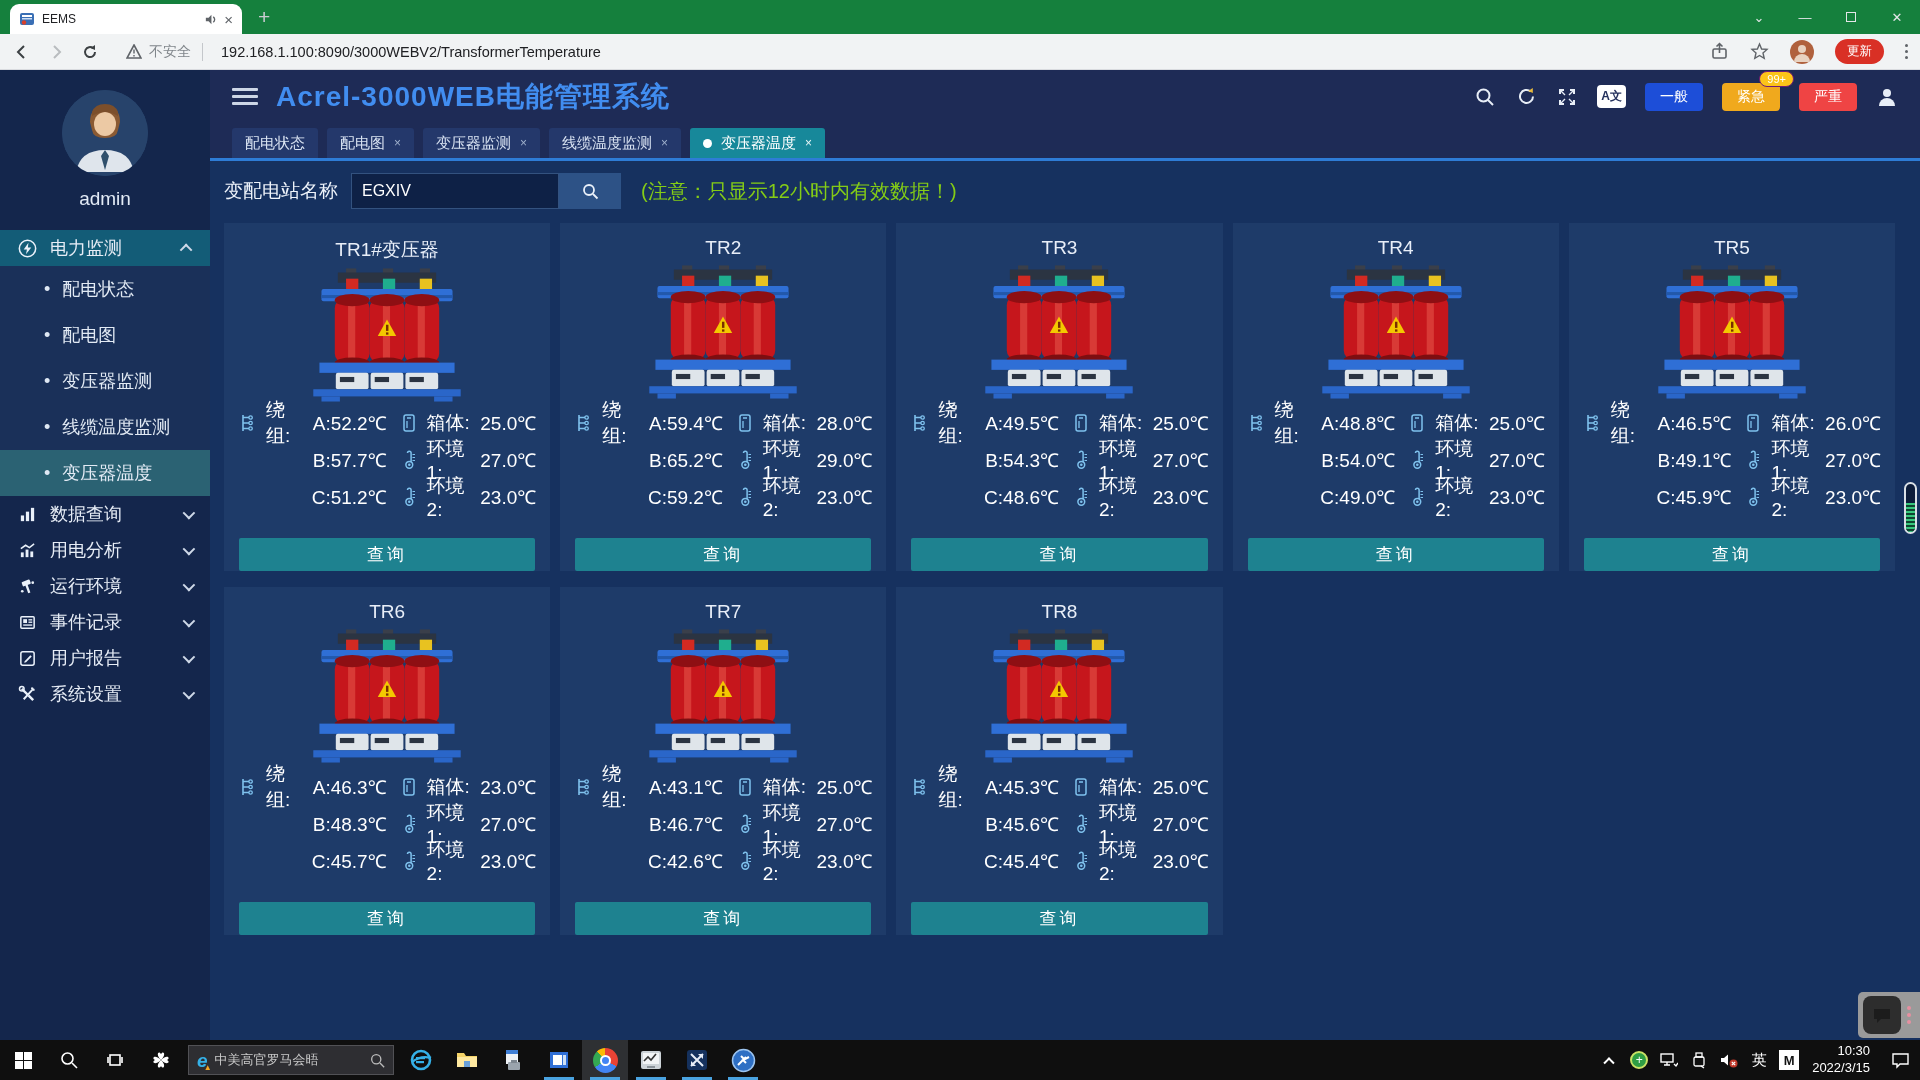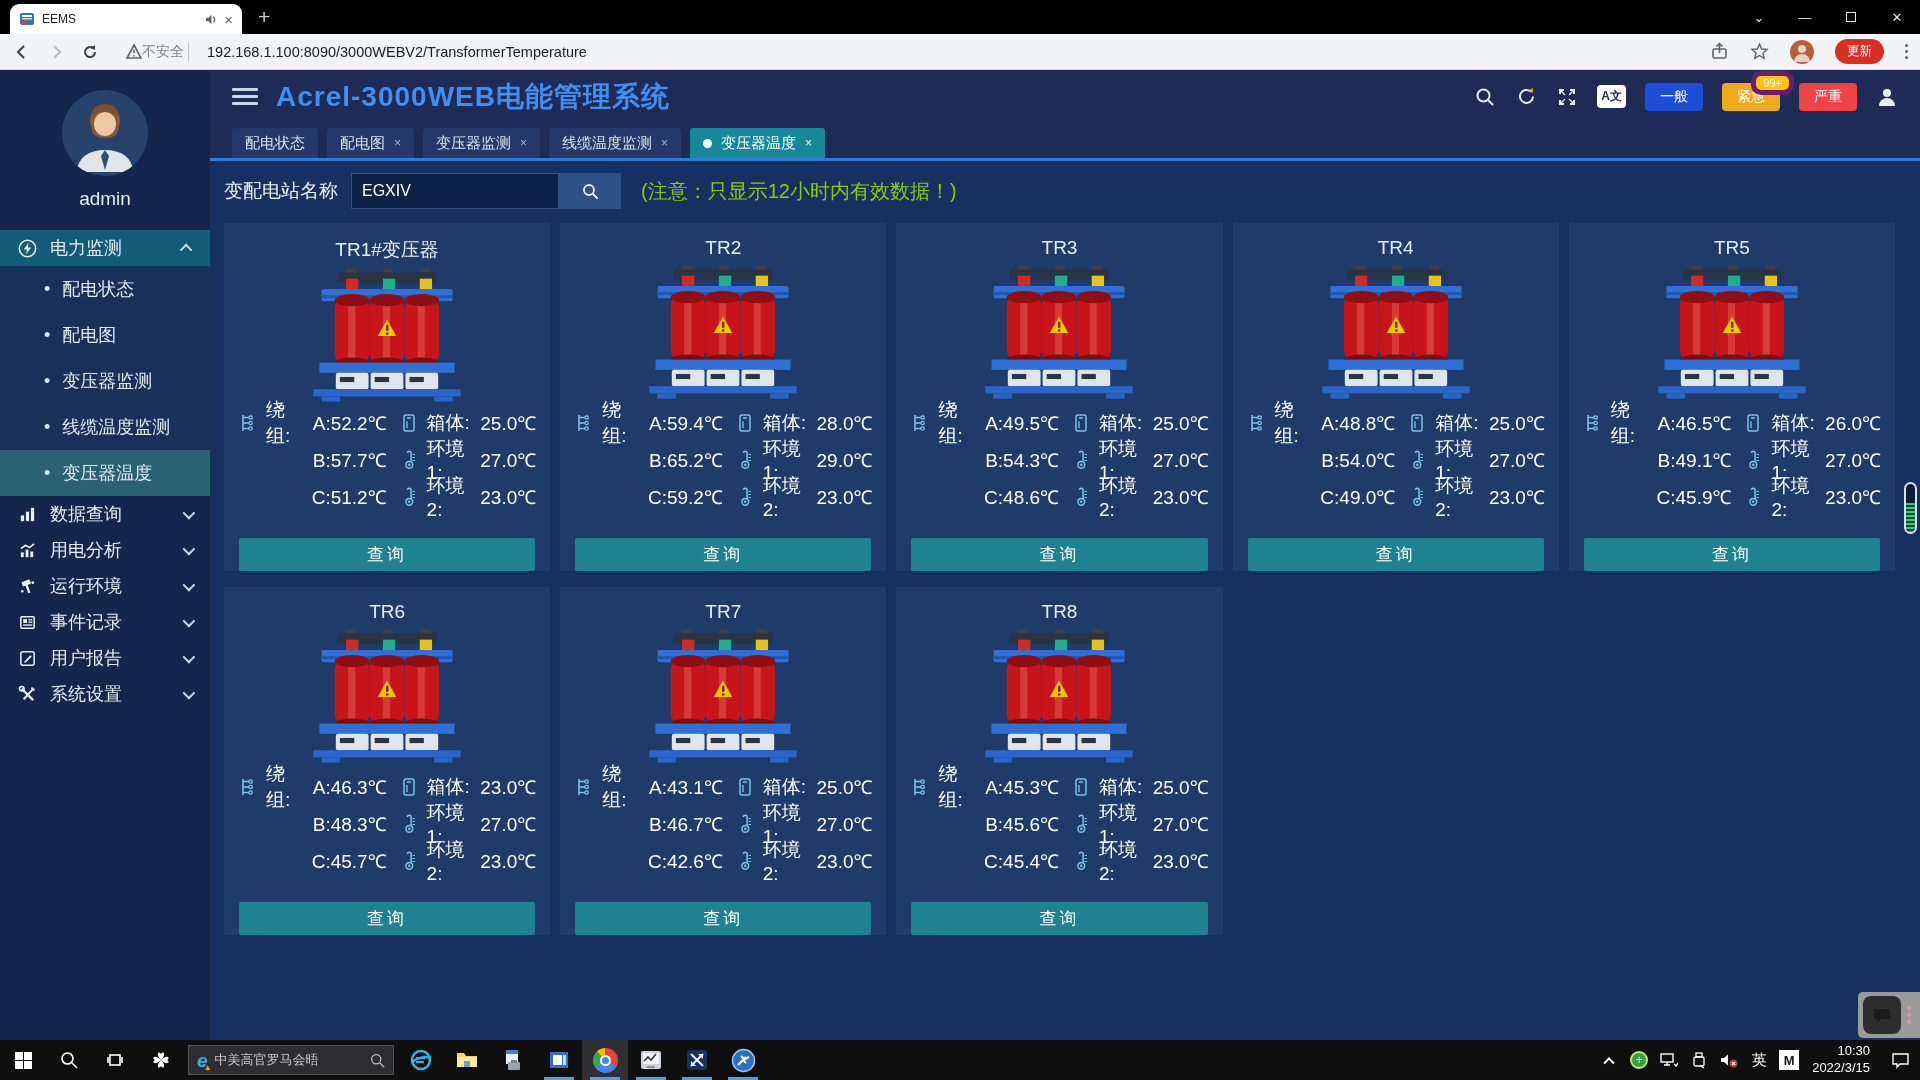--- a/index.html
+++ b/index.html
@@ -1,31 +1,31 @@
 <!DOCTYPE html>
 <html><head>
 <meta charset="utf-8">
 <style>
   * { margin:0; padding:0; box-sizing:border-box; }
   html,body { width:1920px; height:1080px; overflow:hidden; }
   body { font-family:"Liberation Sans", sans-serif; background:#16315f; position:relative; }
 
   
-  .tabstrip { position:absolute; top:0; left:0; right:0; height:34px; background:#000000; display:flex; align-items:flex-end; }
+  .tabstrip { position:absolute; top:0; left:0; right:0; height:34px; background:#15803d; display:flex; align-items:flex-end; }
   .btab { width:232px; height:30px; background:#ffffff; border-radius:9px 9px 0 0; margin-left:10px; display:flex; align-items:center; padding:0 9px; gap:7px; }
   .btab-title { font-size:12px; color:#202124; flex:1; }
   .tab-x { color:#5f6368; font-size:15px; line-height:1; cursor:default; }
   .newtab { color:#c8cbd0; font-size:21px; margin:0 0 5px 16px; }
   .winctrls { margin-left:auto; display:flex; height:34px; }
   .winbtn { width:46px; height:34px; display:flex; align-items:center; justify-content:center; color:#e4e6e9; font-size:13px; }
   .winbtn .sq { width:10px; height:10px; border:1px solid #e4e6e9; }
 
   .addressbar { position:absolute; top:34px; left:0; right:0; height:36px; background:#f1f3f4; border-bottom:1px solid #d9dbdf; display:flex; align-items:center; padding:0 12px; gap:14px; }
   .nav-ic { width:20px; height:20px; display:flex; align-items:center; justify-content:center; }
-  .sec-chip { display:flex; align-items:center; gap:0; color:#80868b; font-size:14px; margin-left:12px; }
+  .sec-chip { display:flex; align-items:center; gap:7px; color:#80868b; font-size:14px; margin-left:12px; }
   .chip-div { width:1px; height:18px; background:#c4c7cb; margin:0 4px; }
   .url-text { color:#202124; font-size:14.5px; flex:1; white-space:nowrap; overflow:hidden; }
   .addr-right { display:flex; align-items:center; gap:21px; }
   .avatar-mini { width:24px; height:24px; border-radius:50%; background:#b0613d; display:flex; align-items:center; justify-content:center; overflow:hidden; }
   .update-pill { background:#d93025; color:#fff; font-size:12.5px; padding:4px 12px; border-radius:13px; }
   .kebab { display:flex; flex-direction:column; gap:3px; align-items:center; }
   .kebab i { width:3px; height:3px; border-radius:50%; background:#5f6368; }
 
   
   .app { position:absolute; top:70px; bottom:40px; left:0; right:0; display:flex; }
@@ -50,21 +50,21 @@
   .page-header { background:#1e2b56; border-bottom:3px solid #2e7cd6; }
   .hrow1 { height:53px; display:flex; align-items:center; padding:0 22px; }
   .hamburger { width:26px; display:flex; flex-direction:column; gap:4px; }
   .hamburger i { height:3px; background:#cdd6e6; border-radius:1px; }
   .page-title { color:#418df0; font-size:28px; font-weight:bold; margin-left:18px; letter-spacing:1px; }
   .hacts { margin-left:auto; display:flex; align-items:center; gap:19px; }
   .hic { width:22px; height:22px; display:flex; align-items:center; justify-content:center; }
   .translate-box { background:#fff; border-radius:4px; color:#23305c; font-size:12px; font-weight:bold; padding:3px 4px; }
   .pill { font-size:14px; color:#fff; padding:5px 15px; border-radius:4px; position:relative; }
   .pill.g { background:#1d4ed8; } .pill.a { background:#f0a91d; } .pill.r { background:#ef4444; }
-  .badge99 { position:absolute; top:-12px; right:-14px; background:#fcc419; border:5px solid #701a75; color:#fff; font-size:11px; padding:1px 7px; border-radius:10px;margin-left:43px; }
+  .badge99 { position:absolute; top:-12px; right:-14px; background:#fcc419; border:1px solid #701a75; color:#fff; font-size:11px; padding:1px 7px; border-radius:10px;margin-left:43px; }
 
   .hrow2 { display:flex; align-items:flex-end; gap:9px; padding:0 22px; height:35px; }
   .ptab { height:30px; display:flex; align-items:center; gap:9px; background:#24386b; color:#d9e3f2; font-size:15px; padding:0 13px; border-radius:3px 3px 0 0; }
   .ptab .x { font-size:12px; color:#9fb0cc; }
   .ptab.active { background:#17889a; color:#fff; }
   .ptab.active .x { color:#e8f6f8; }
   .dot { width:9px; height:9px; border-radius:50%; background:#fff; }
 
   
   .search-row { display:flex; align-items:center; padding:12px 0 10px 14px; }

